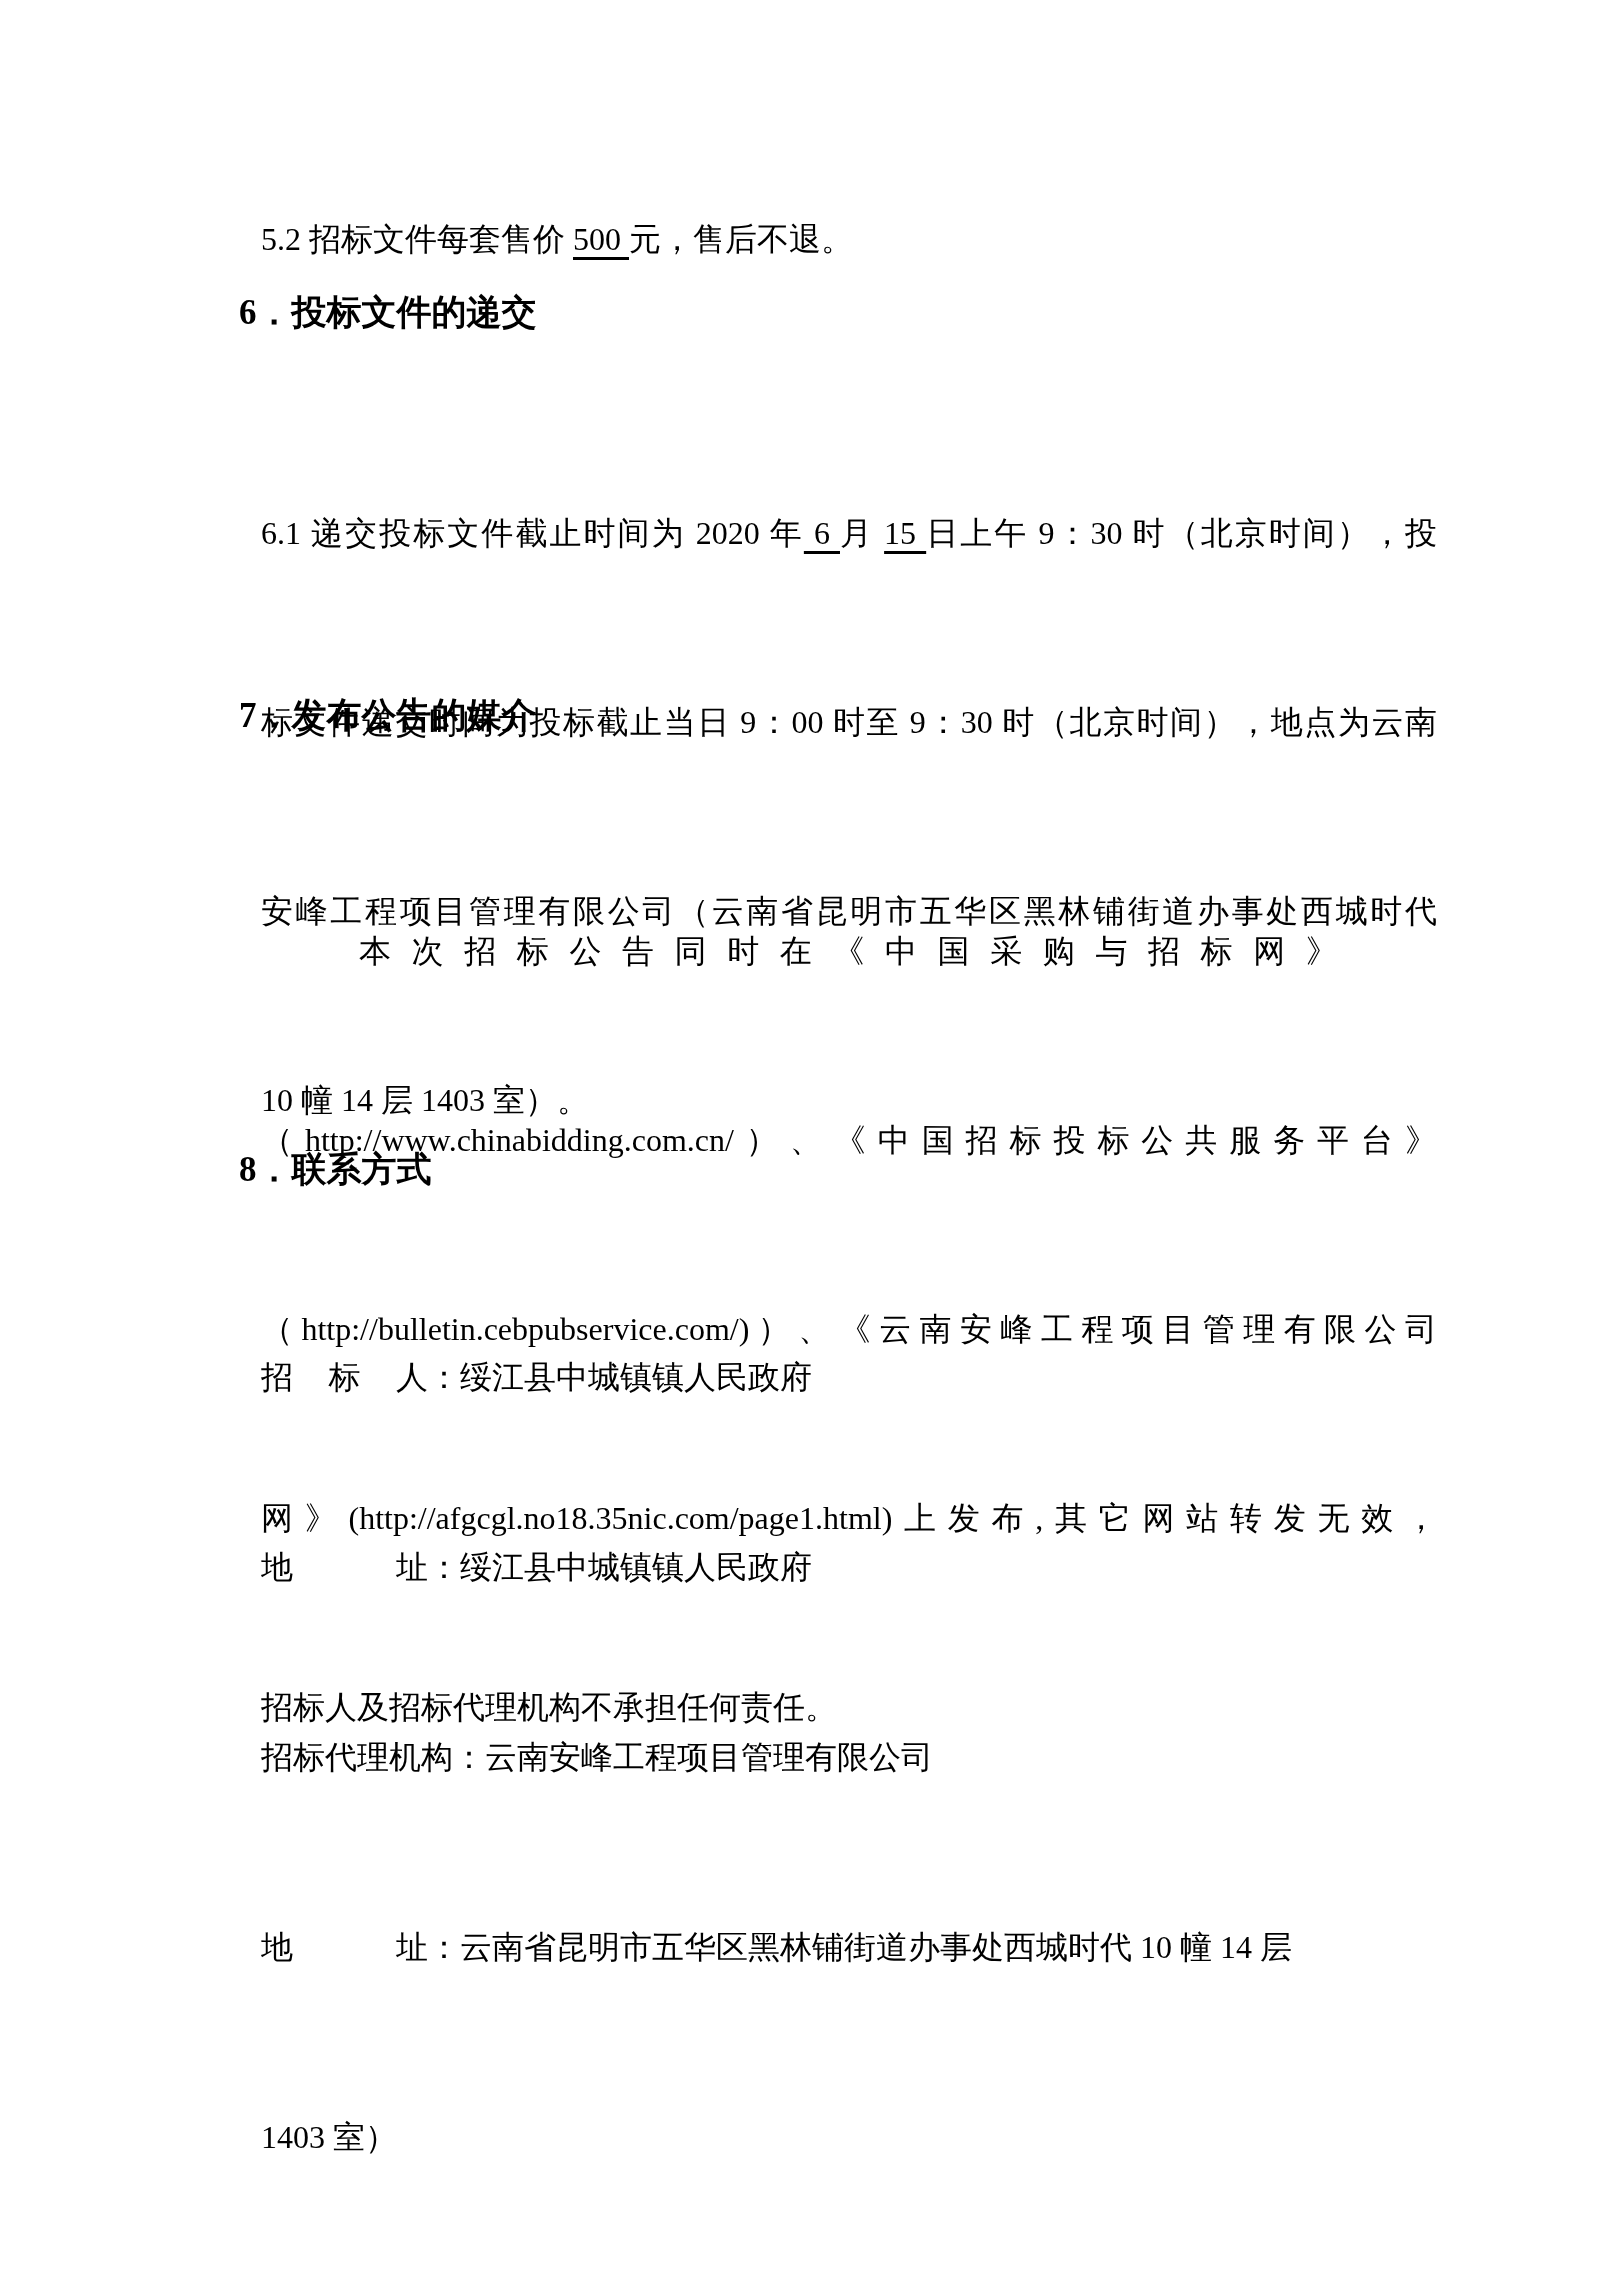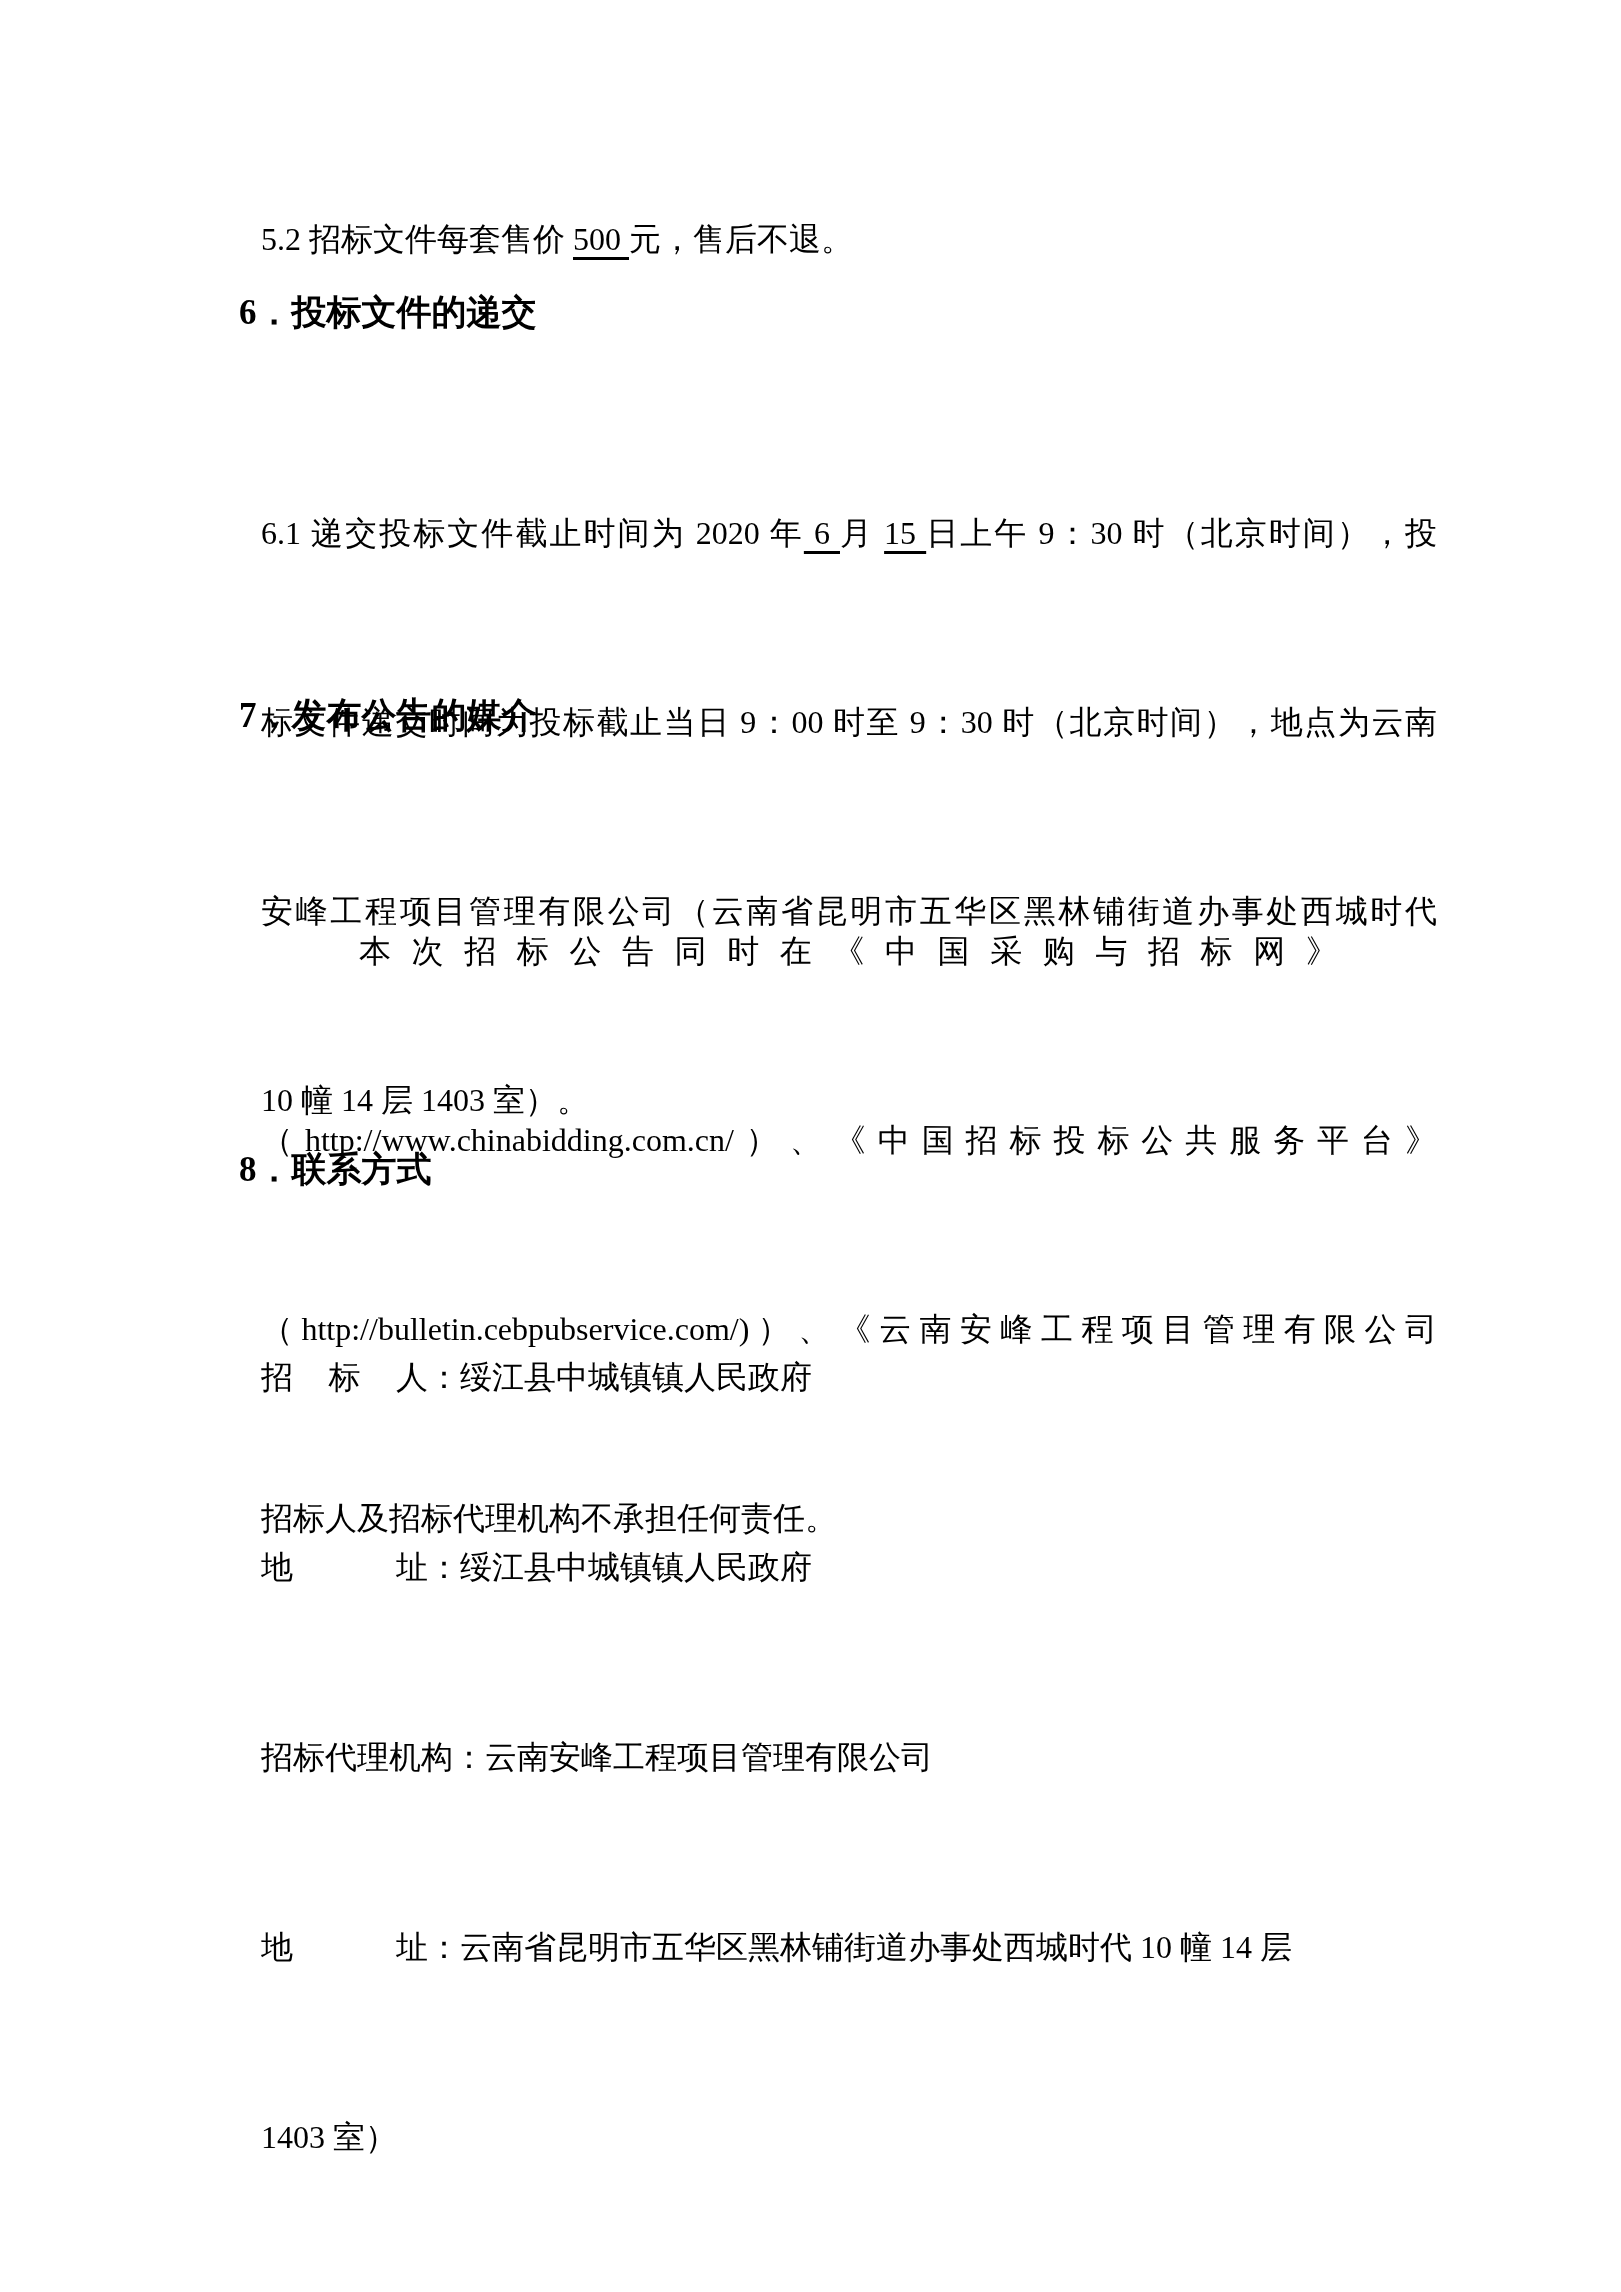--- a/index.html
+++ b/index.html
@@ -69,20 +69,21 @@
     <div class="nline">10 幢 14 层 1403 室）。</div>
   </div>
 
 
   <div class="heading" style="top:684px;">7．发布公告的媒介</div>
 
   <div class="block" style="top:794px;">
     <div class="indent1">本次招标公告同时在《中国采购与招标网》</div>
     <div class="jline">（http://www.chinabidding.com.cn/）、《中国招标投标公共服务平台》</div>
     <div class="jline">（http://bulletin.cebpubservice.com/)）、《云南安峰工程项目管理有限公司</div>
+    <div class="jline">网》(http://afgcgl.no18.35nic.com/page1.html)上发布,其它网站转发无效，</div>
     <div class="nline">招标人及招标代理机构不承担任何责任。</div>
   </div>
 
   <div class="heading" style="top:1138px;">8．联系方式</div>
 
   <div class="block nline" style="top:1219px;">
     <div class="contact-row"><span class="clabel">招标人</span><span class="colon">：</span><span class="cvalue">绥江县中城镇镇人民政府</span></div>
     <div class="contact-row"><span class="clabel">地址</span><span class="colon">：</span><span class="cvalue">绥江县中城镇镇人民政府</span></div>
     <div class="contact-row"><span class="clabel">招标代理机构</span><span class="colon">：</span><span class="cvalue">云南安峰工程项目管理有限公司</span></div>
     <div class="contact-row"><span class="clabel">地址</span><span class="colon">：</span><span class="cvalue">云南省昆明市五华区黑林铺街道办事处西城时代 10 幢 14 层</span></div>

